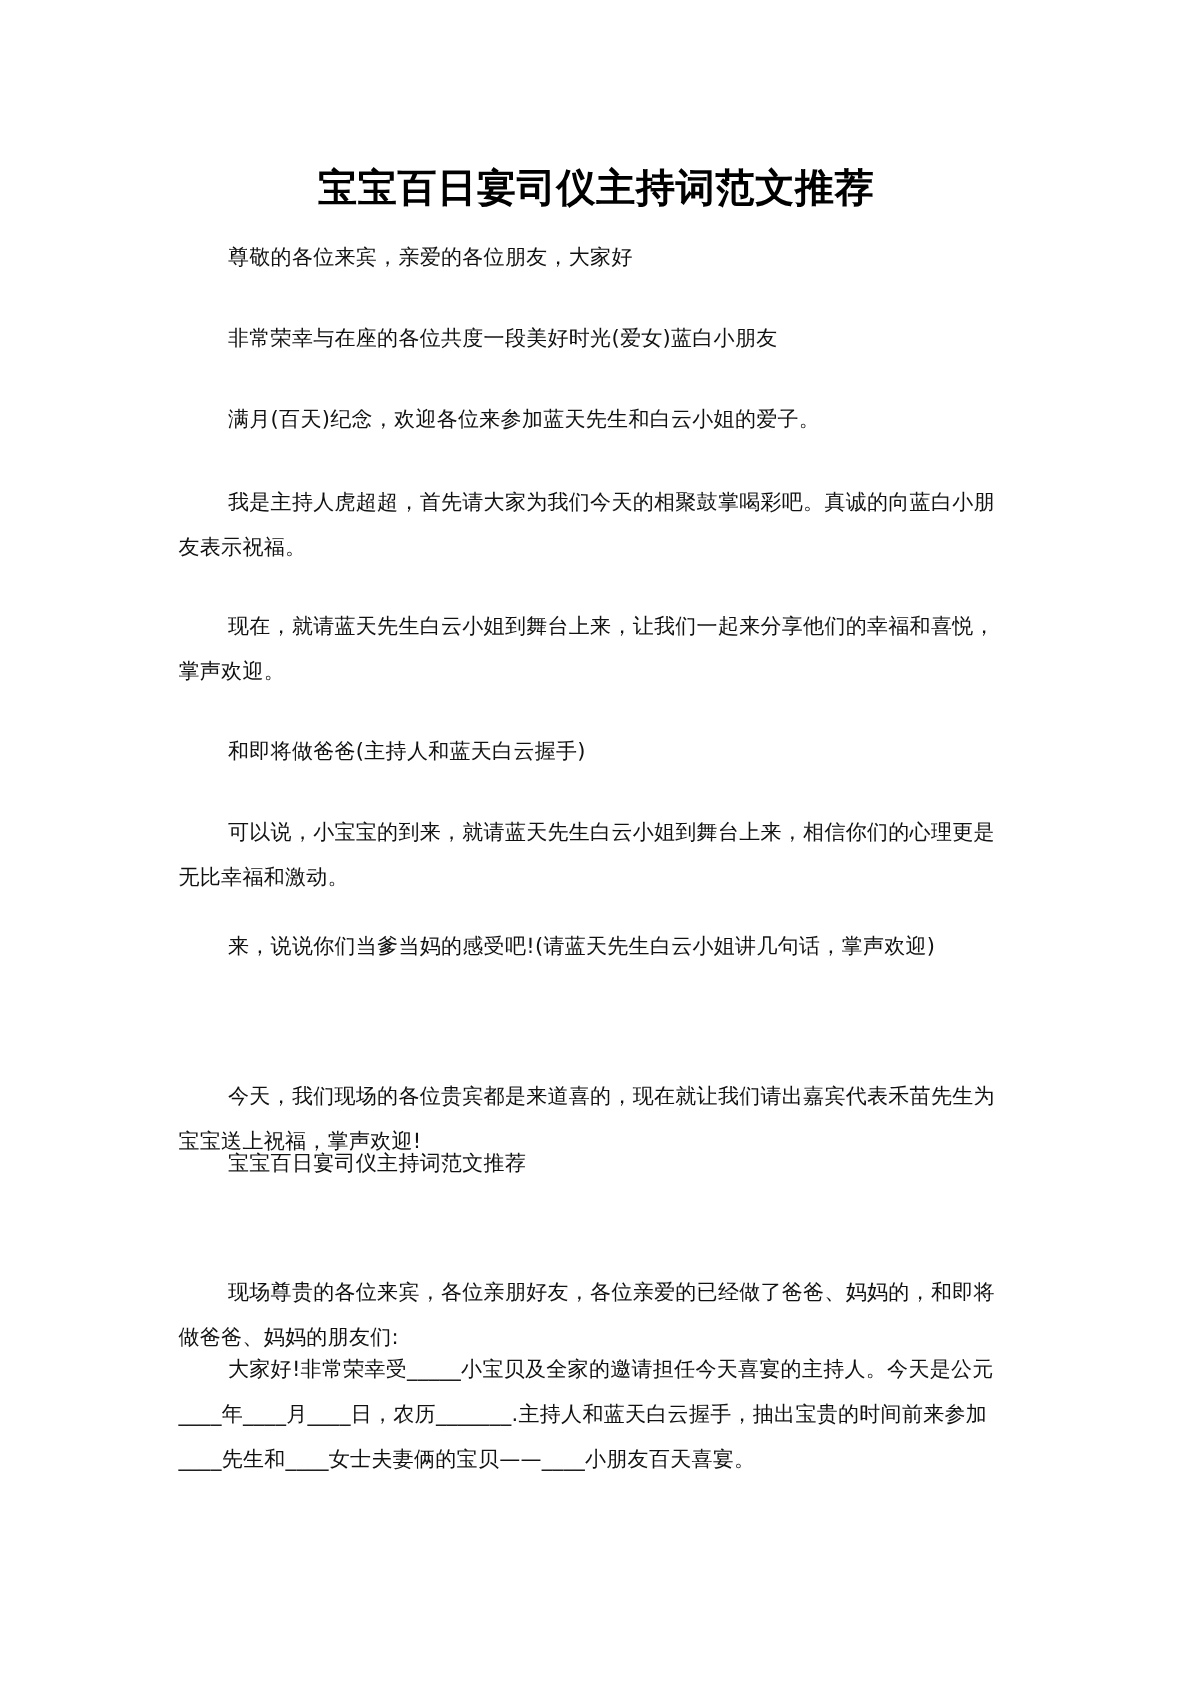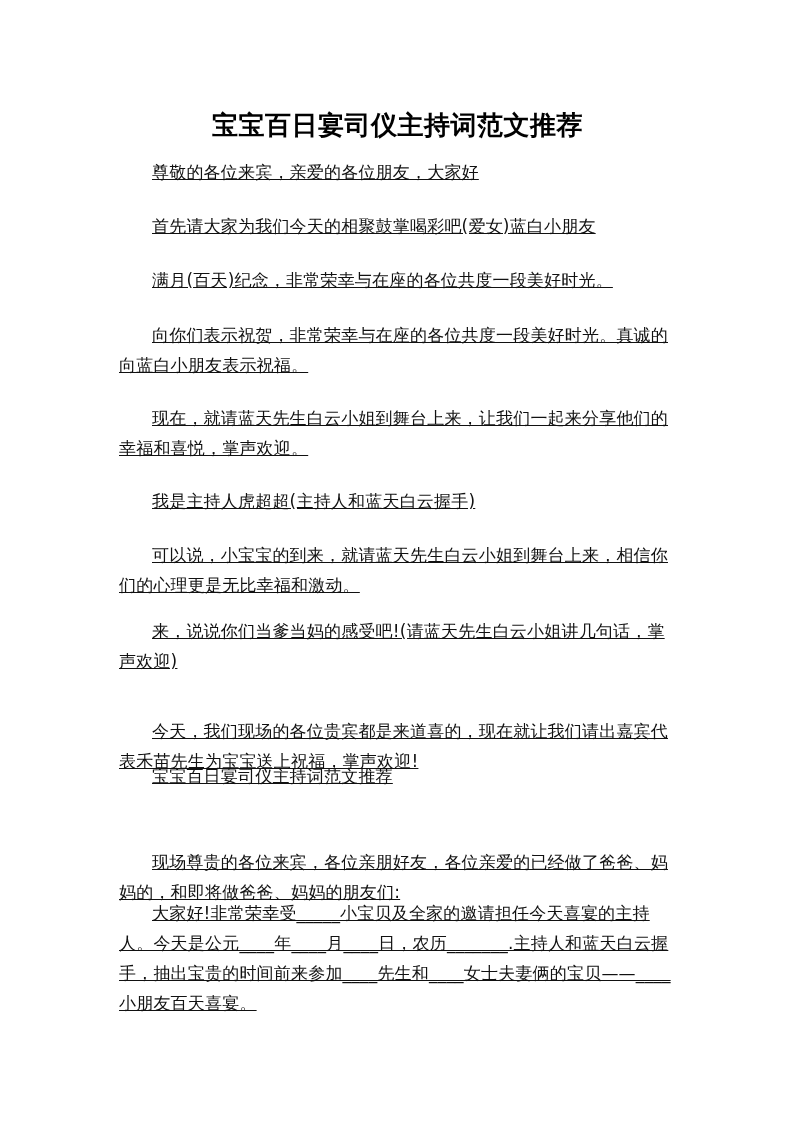--- a/index.html
+++ b/index.html
@@ -1,34 +1,34 @@
 <!DOCTYPE html>
 <html><head>
 <meta charset="utf-8">
 <style>
   html, body { margin: 0; padding: 0; background: #ffffff; }
   body { width: 794px; height: 1123px; position: relative; overflow: hidden;
          font-family: "DejaVu Sans", "Liberation Sans", sans-serif; color: #111; }
   .page { position: absolute; left: 119px; top: 0; width: 557px; }
   .title { position: absolute; left: 0; top: 108px; width: 557px; text-align: center;
            font-size: 26px; font-weight: bold; letter-spacing: 0.5px; color: #000; }
-  .para { position: absolute; left: 0; width: 557px; font-size: 17px; line-height: 30px;
-          text-indent: 33px; letter-spacing: 0.2px; color: #111; text-decoration: underline; }
+  .para { position: absolute; left: 0; width: 557px; font-size: 14px; line-height: 30px;
+          text-indent: 33px; letter-spacing: 0.2px; color: #111; }
 </style>
 </head>
 <body>
 
 <div class="page">
   <div class="title">宝宝百日宴司仪主持词范文推荐</div>
 
   <div class="para" style="top:157px">尊敬的各位来宾，亲爱的各位朋友，大家好</div>
-  <div class="para" style="top:211px">首先请大家为我们今天的相聚鼓掌喝彩吧(爱女)蓝白小朋友</div>
-  <div class="para" style="top:265px">满月(百天)纪念，非常荣幸与在座的各位共度一段美好时光。</div>
-  <div class="para" style="top:320px">向你们表示祝贺，非常荣幸与在座的各位共度一段美好时光。真诚的向蓝白小朋友表示祝福。</div>
+  <div class="para" style="top:211px">非常荣幸与在座的各位共度一段美好时光(爱女)蓝白小朋友</div>
+  <div class="para" style="top:265px">满月(百天)纪念，欢迎各位来参加蓝天先生和白云小姐的爱子。</div>
+  <div class="para" style="top:320px">我是主持人虎超超，首先请大家为我们今天的相聚鼓掌喝彩吧。真诚的向蓝白小朋友表示祝福。</div>
   <div class="para" style="top:403px">现在，就请蓝天先生白云小姐到舞台上来，让我们一起来分享他们的幸福和喜悦，掌声欢迎。</div>
-  <div class="para" style="top:486px">我是主持人虎超超(主持人和蓝天白云握手)</div>
+  <div class="para" style="top:486px">和即将做爸爸(主持人和蓝天白云握手)</div>
   <div class="para" style="top:540px">可以说，小宝宝的到来，就请蓝天先生白云小姐到舞台上来，相信你们的心理更是无比幸福和激动。</div>
   <div class="para" style="top:616px">来，说说你们当爹当妈的感受吧!(请蓝天先生白云小姐讲几句话，掌声欢迎)</div>
   <div class="para" style="top:716px">今天，我们现场的各位贵宾都是来道喜的，现在就让我们请出嘉宾代表禾苗先生为宝宝送上祝福，掌声欢迎!</div>
   <div class="para" style="top:761px">宝宝百日宴司仪主持词范文推荐</div>
   <div class="para" style="top:847px">现场尊贵的各位来宾，各位亲朋好友，各位亲爱的已经做了爸爸、妈妈的，和即将做爸爸、妈妈的朋友们:</div>
   <div class="para" style="top:898px">大家好!非常荣幸受_____小宝贝及全家的邀请担任今天喜宴的主持人。今天是公元____年____月____日，农历_______.主持人和蓝天白云握手，抽出宝贵的时间前来参加____先生和____女士夫妻俩的宝贝——____小朋友百天喜宴。</div>
 </div>
 
 </body></html>

